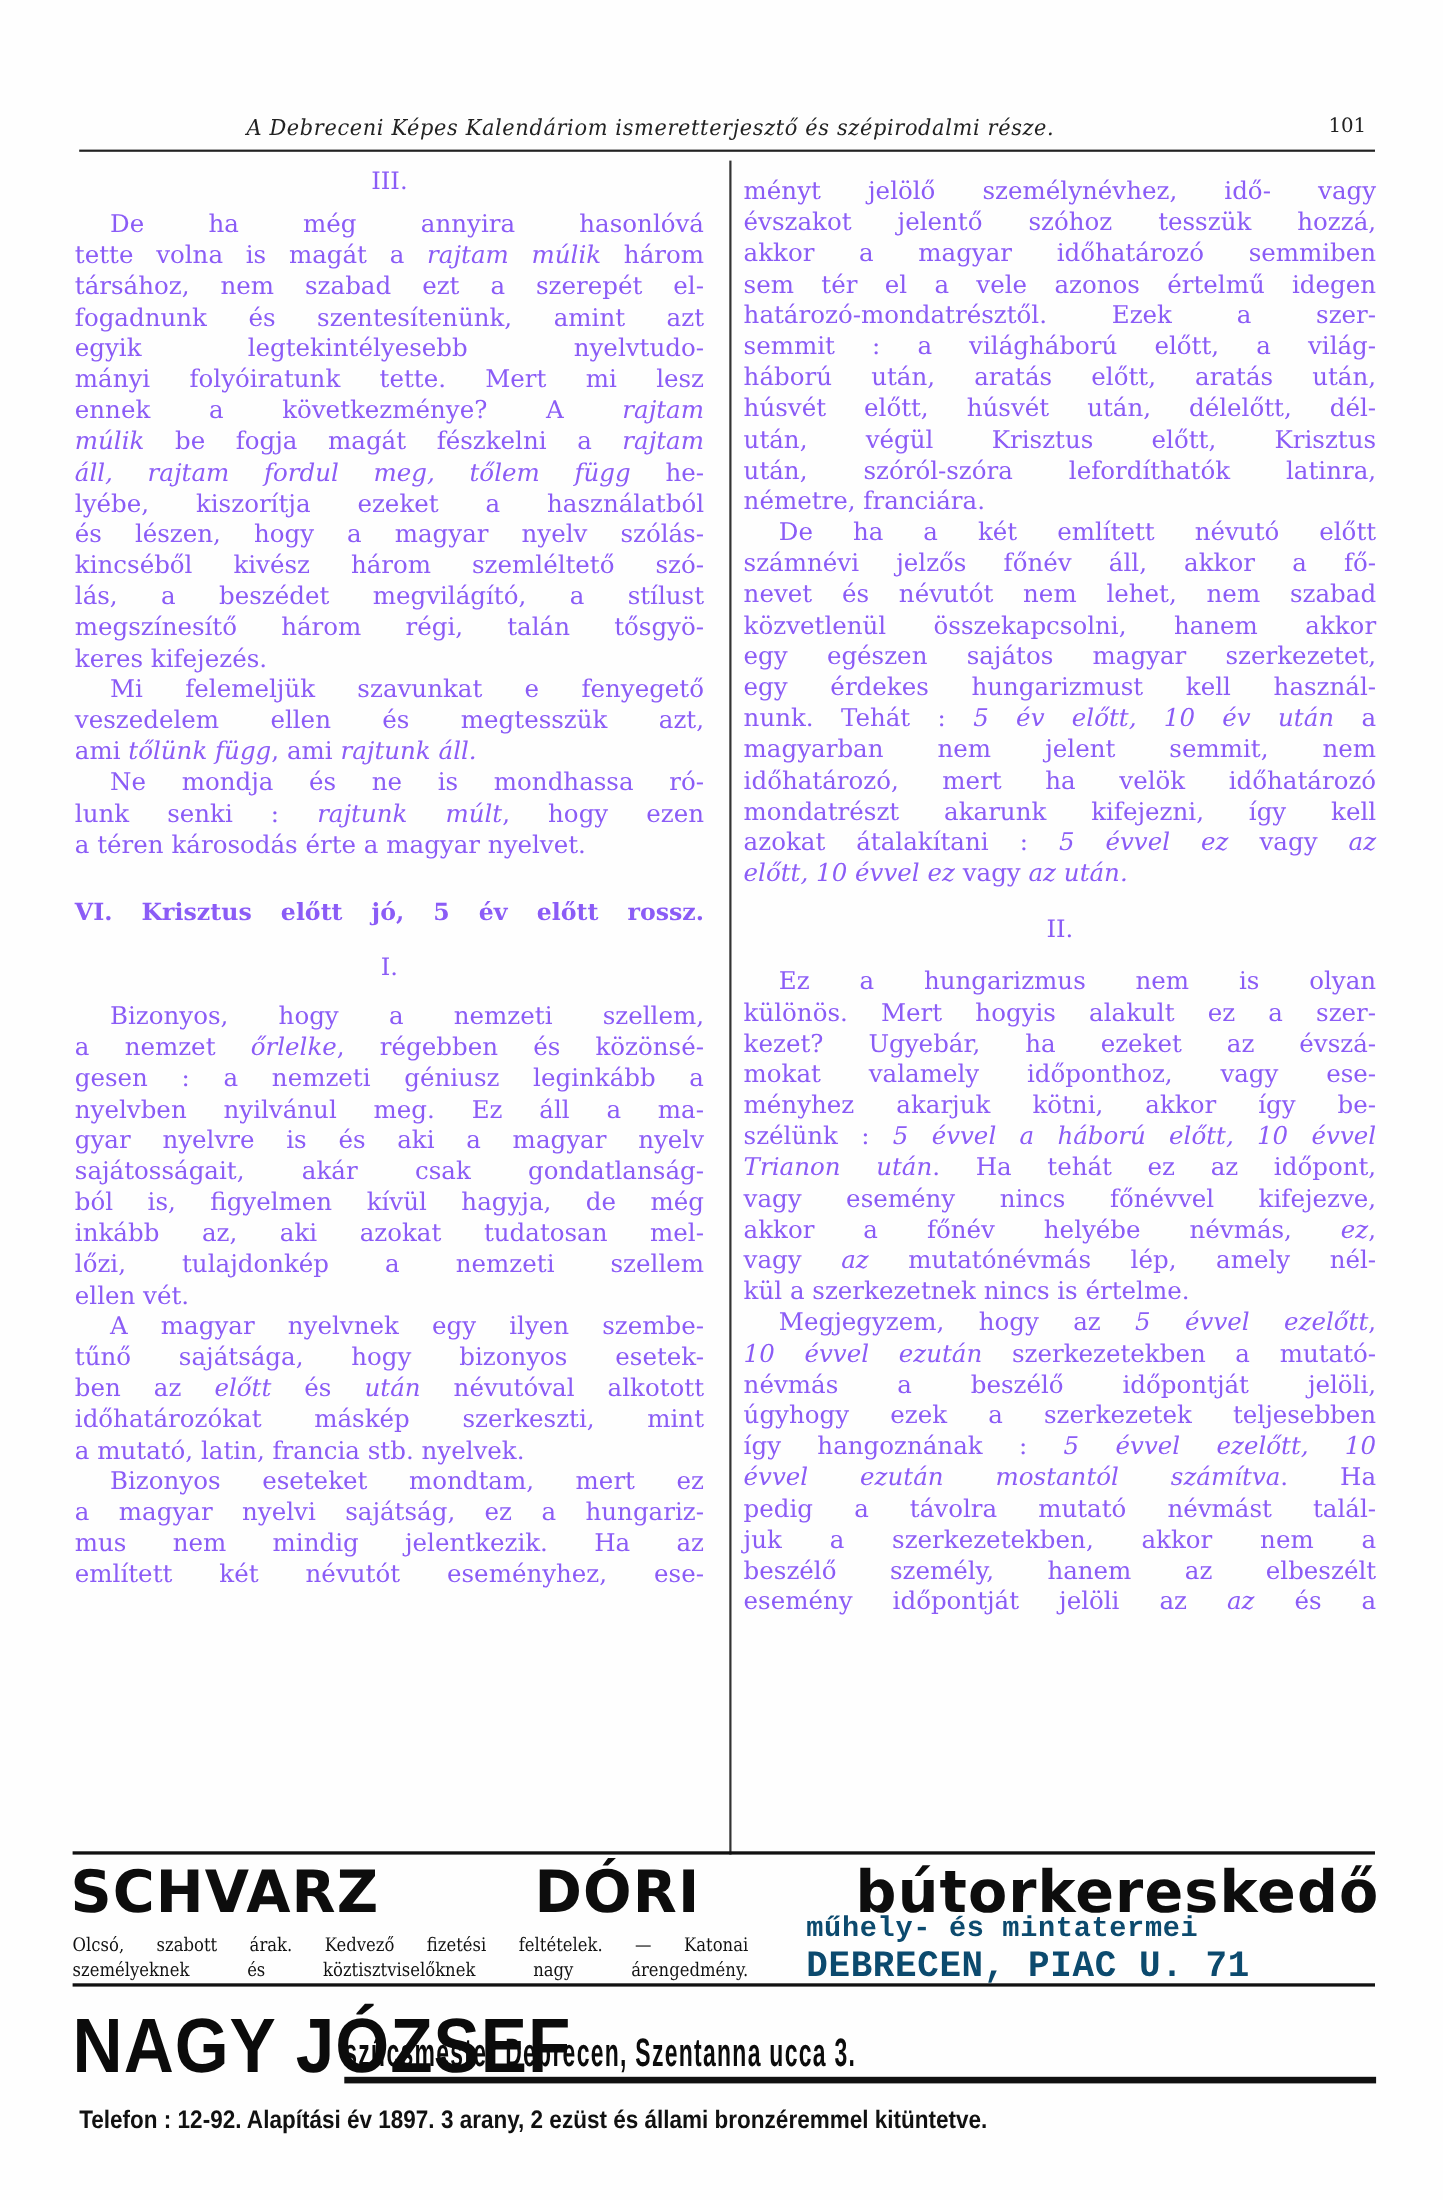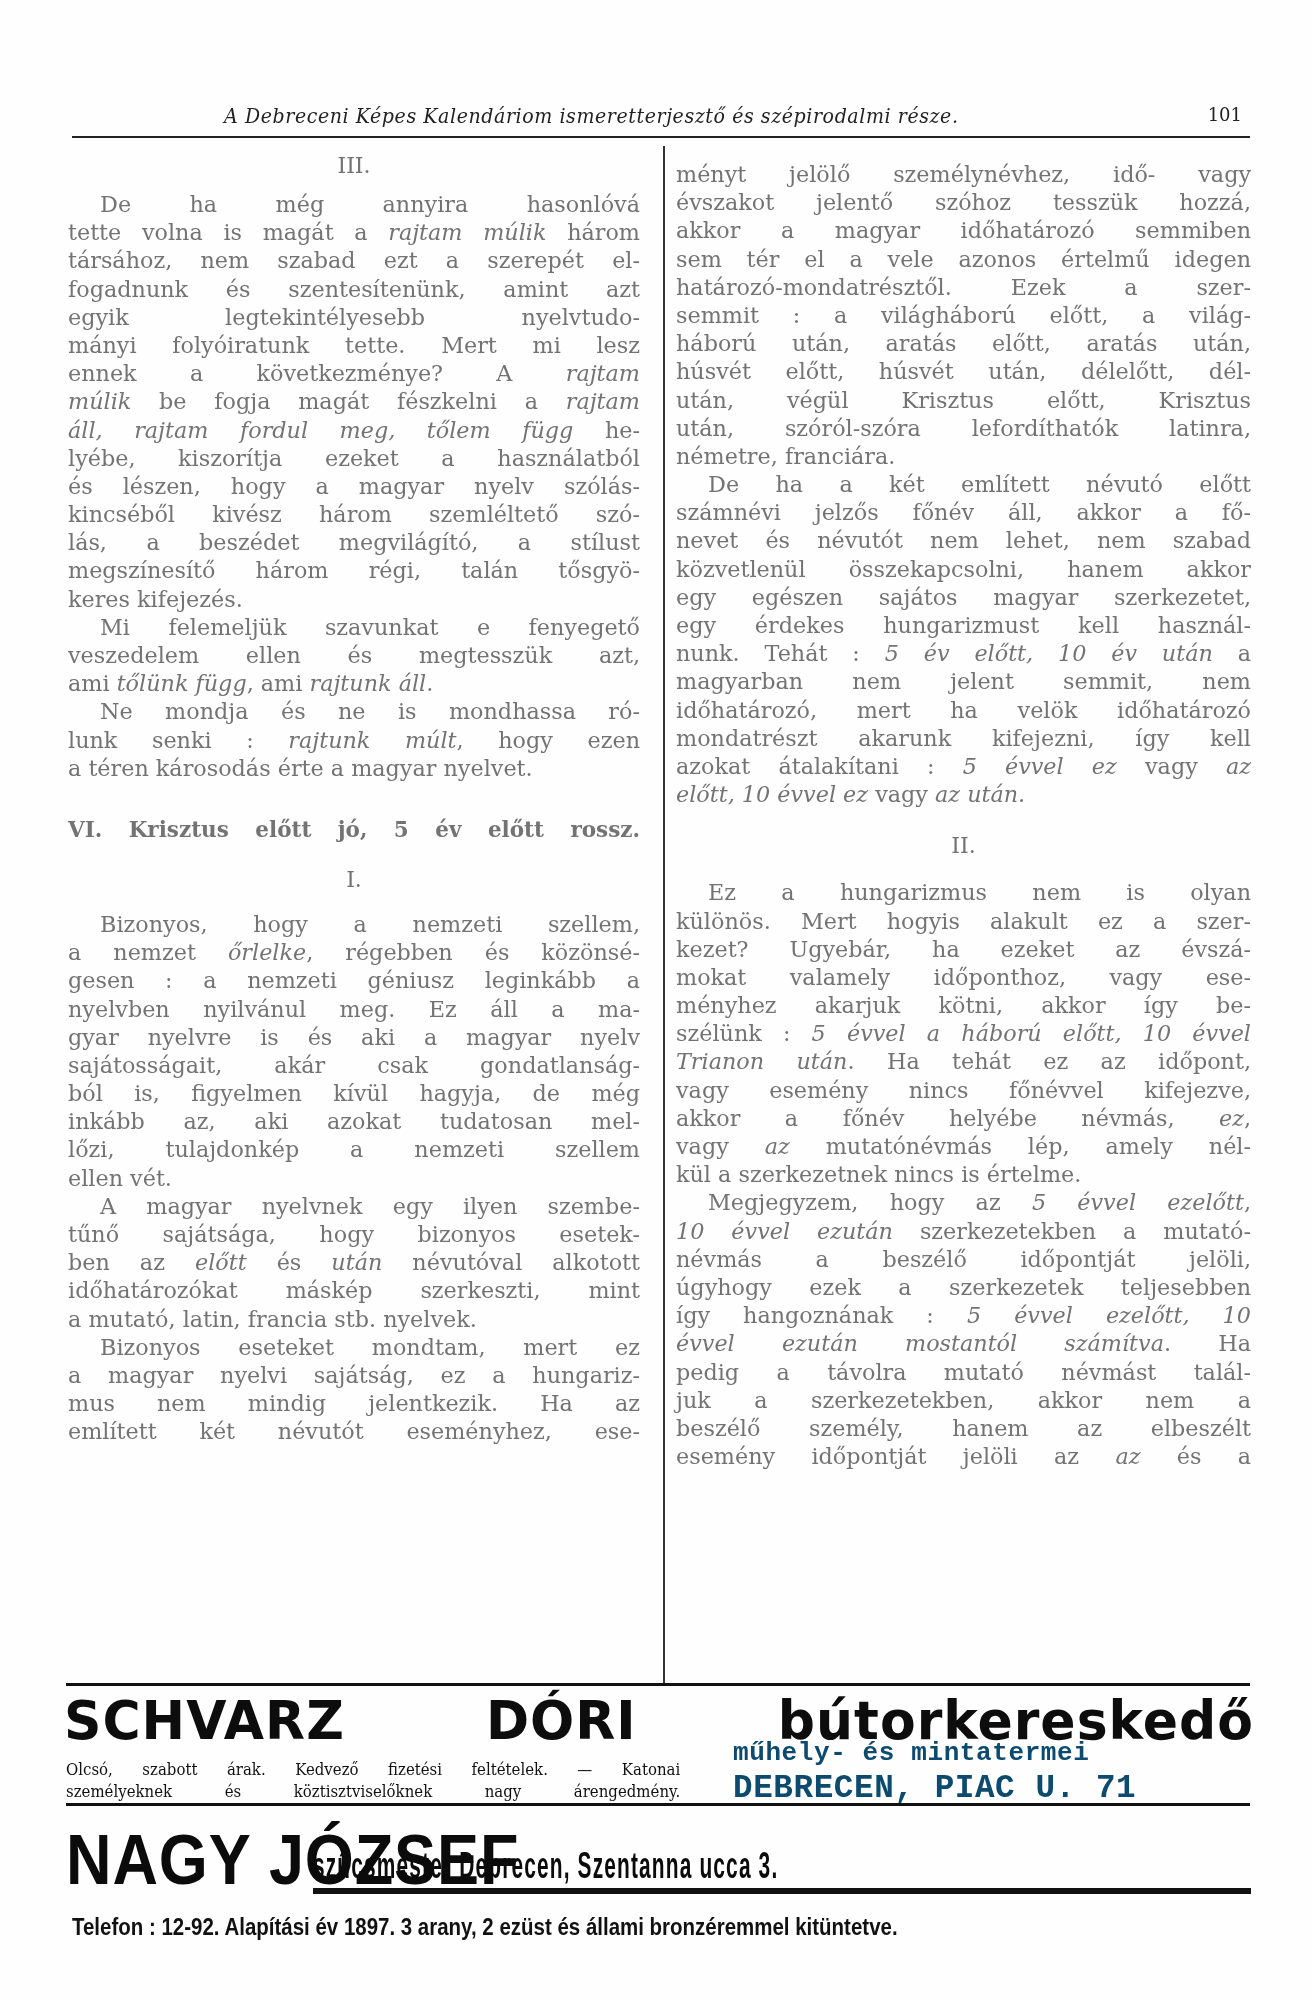--- a/index.html
+++ b/index.html
@@ -6,21 +6,21 @@
   body { width: 1312px; height: 2000px; position: relative; overflow: hidden; color: #1a1a1a; }
   .page { position: absolute; left: 0; top: 0; width: 1312px; height: 2000px; background: #fefefe; }
 
   .running-head { position: absolute; left: 72px; top: 104px; width: 1178px; height: 32px; }
   .running-head .title { position: absolute; left: 152px; top: 0; font-family: "DejaVu Serif", serif; font-style: italic; font-size: 20px; letter-spacing: 0.6px; color: #222; transform: scaleX(0.95); transform-origin: left; }
   .running-head .pageno { position: absolute; right: 8px; top: 0; font-family: "DejaVu Serif", serif; font-size: 18px; color: #222; }
   .head-rule { position: absolute; left: 72px; top: 136px; width: 1178px; height: 2px; background: #222; }
 
   .col-divider { position: absolute; left: 663px; top: 146px; width: 2px; height: 1540px; background: #333; }
 
-  .col { position: absolute; font-family: "DejaVu Serif", serif; font-size: 22.3px; color: #737373; }
+  .col { position: absolute; font-family: "DejaVu Serif", serif; font-size: 22.3px; color: #8b5cf6; }
   .col.left { left: 68px; top: 148px; width: 572px; }
   .col.right { left: 676px; top: 160px; width: 575px; }
 
   .line { display: block; height: 28.2px; line-height: 28.2px; white-space: nowrap; text-align: justify; text-align-last: justify; overflow: visible; }
   .line.last { text-align-last: left; }
   .line.indent { padding-left: 32px; }
   .line i, .it { }
 
   .sect-num { display: block; text-align: center; font-family: "DejaVu Serif", serif; font-size: 22px; height: 36px; line-height: 36px; }
   .chapter-head { display: block; font-family: "DejaVu Serif", serif; font-weight: bold; font-size: 21.5px; height: 40px; line-height: 40px; white-space: nowrap; text-align: justify; text-align-last: justify; }

